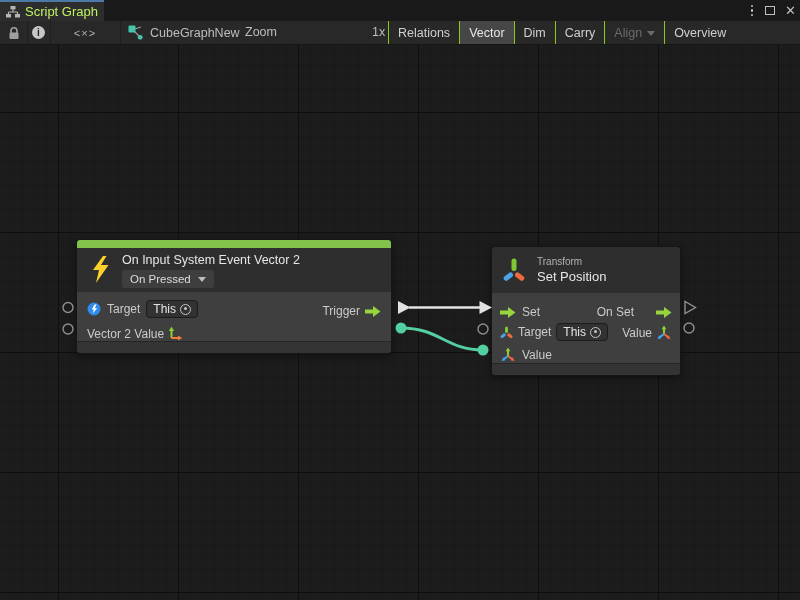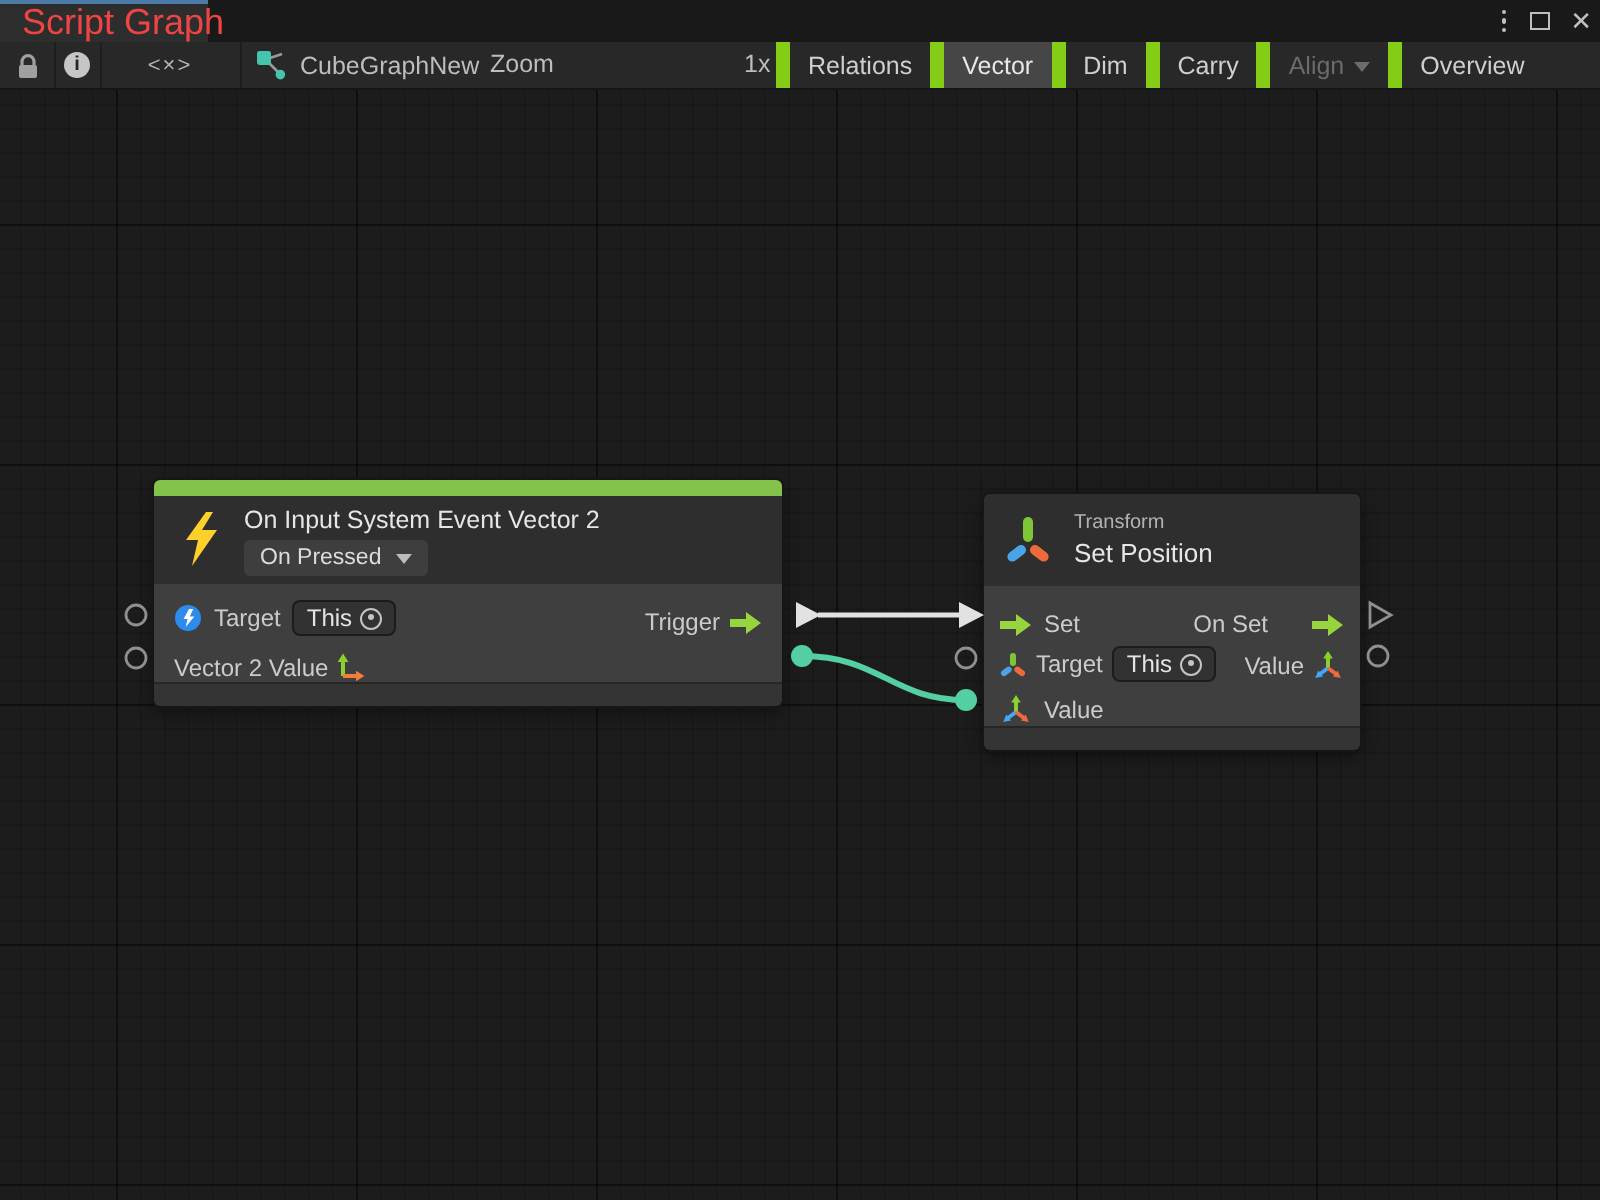--- a/index.html
+++ b/index.html
@@ -4,40 +4,40 @@
 <style>
   * { margin:0; padding:0; box-sizing:border-box; }
   html,body { width:800px; height:600px; overflow:hidden; background:#191919;
               font-family:"Liberation Sans", sans-serif; -webkit-font-smoothing:antialiased; }
   .window { position:relative; width:800px; height:600px; background:#191919; }
 
   
   .tabbar { position:absolute; top:0; left:0; width:800px; height:21px; background:#191919; }
   .tab { position:absolute; top:0; left:0; width:104px; height:21px; background:#2d2d2d;
          border-top:2px solid #4a7aa5; display:flex; align-items:center; gap:5px; padding:0 6px; }
-  .tab-label { color:#ef4444; font-size:18px; white-space:nowrap; }
+  .tab-label { color:#bef264; font-size:13px; white-space:nowrap; }
   .winctl { position:absolute; top:0; right:4px; height:21px; display:flex; align-items:center; gap:10px; color:#c0c0c0; }
   .kebab { display:flex; flex-direction:column; gap:2px; padding:2px; }
   .kebab i { width:2.5px; height:2.5px; border-radius:50%; background:#c0c0c0; }
   .maxbox { width:10px; height:9px; border:1.5px solid #c0c0c0; }
   .closex { font-size:13px; line-height:1; }
 
   
   .toolbar { position:absolute; top:21px; left:0; width:800px; height:24px; background:#282828;
              border-bottom:1px solid #151515; color:#bdbdbd; font-size:12.5px; }
   .tbtn { position:absolute; top:0; height:23px; display:flex; align-items:center; justify-content:center; }
   .tdiv { position:absolute; top:0; width:1px; height:23px; background:#1e1e1e; }
   .graph-name { position:absolute; left:128px; top:0; height:23px; display:flex; align-items:center; gap:7px; }
   .zoom-label { position:absolute; left:245px; top:4px; }
   .zoom-track { position:absolute; left:285px; top:31px; width:76px; height:2px; background:#7e7e7e; }
   .zoom-handle { position:absolute; left:355px; top:26px; width:12px; height:12px; border-radius:50%; background:#8f8f8f; }
   .zoom-value { position:absolute; left:372px; top:4px; }
   .tb-right { position:absolute; left:388px; top:0; width:412px; height:23px; display:flex; overflow:hidden; }
   .tb-right .rbtn { height:23px; display:flex; align-items:center; gap:5px; padding:0 9px;
-                    border-left:7px solid #84cc16; white-space:nowrap; color:#cfcfcf; }
+                    border-left:1px solid #84cc16; white-space:nowrap; color:#cfcfcf; }
   .tb-right .rbtn.active { background:#464646; color:#e8e8e8; }
   .tb-right .rbtn.disabled { color:#6b6b6b; }
   .dd-arrow { width:0; height:0; border-left:4px solid transparent; border-right:4px solid transparent;
               border-top:5px solid #9a9a9a; margin-top:1px; }
   .rbtn.disabled .dd-arrow { border-top-color:#6b6b6b; }
 
   
   .canvas { position:absolute; top:45px; left:0; width:800px; height:555px; background-color:#1c1c1c;
     background-image:
       linear-gradient(rgba(0,0,0,0.38) 1px, transparent 1px),

